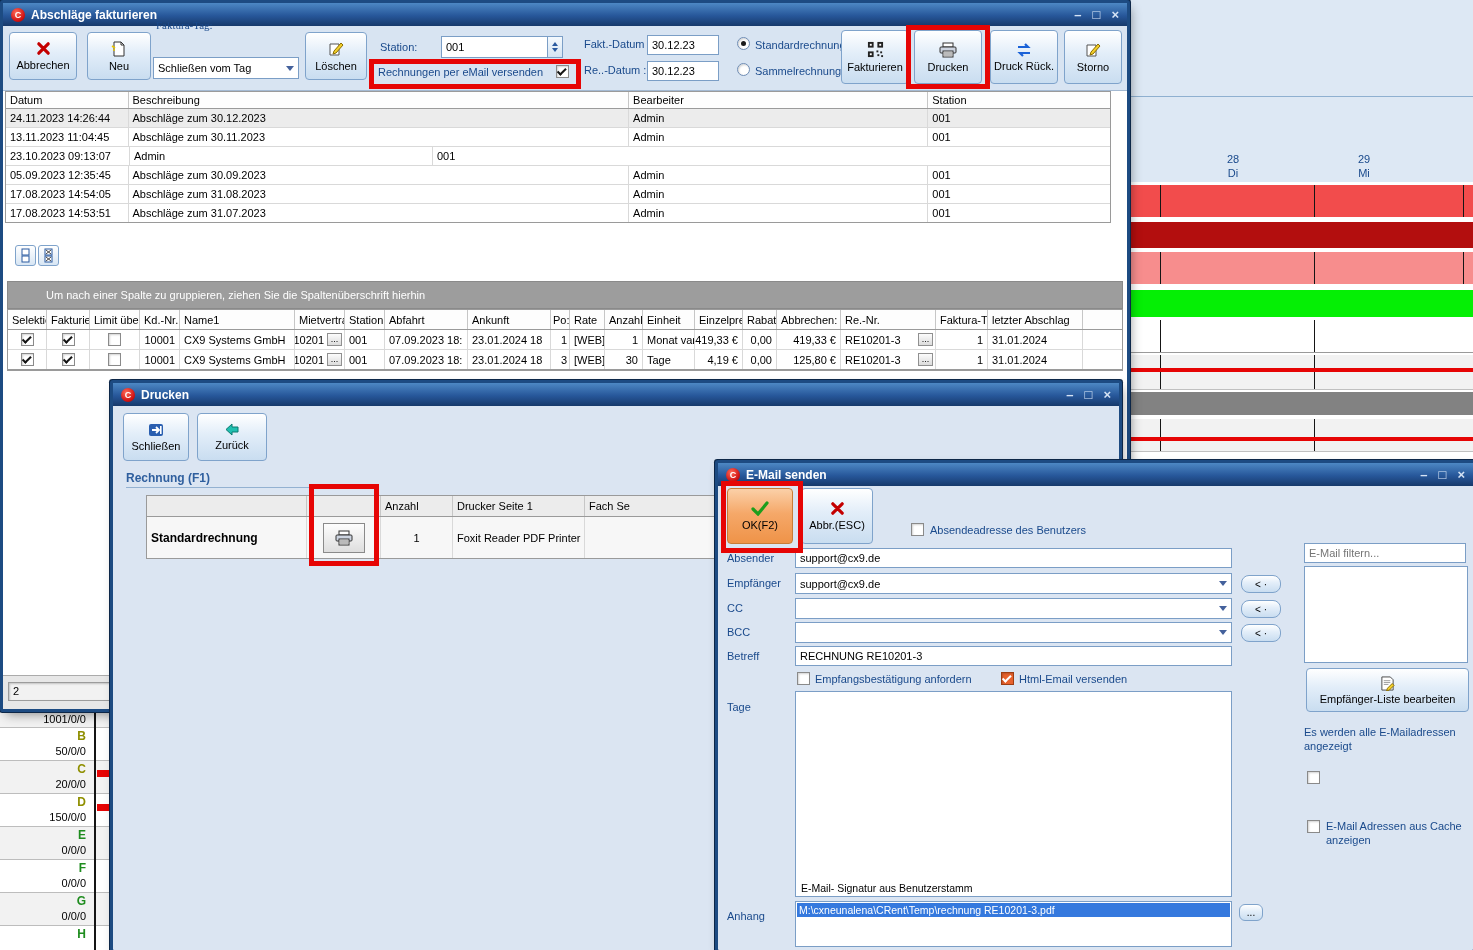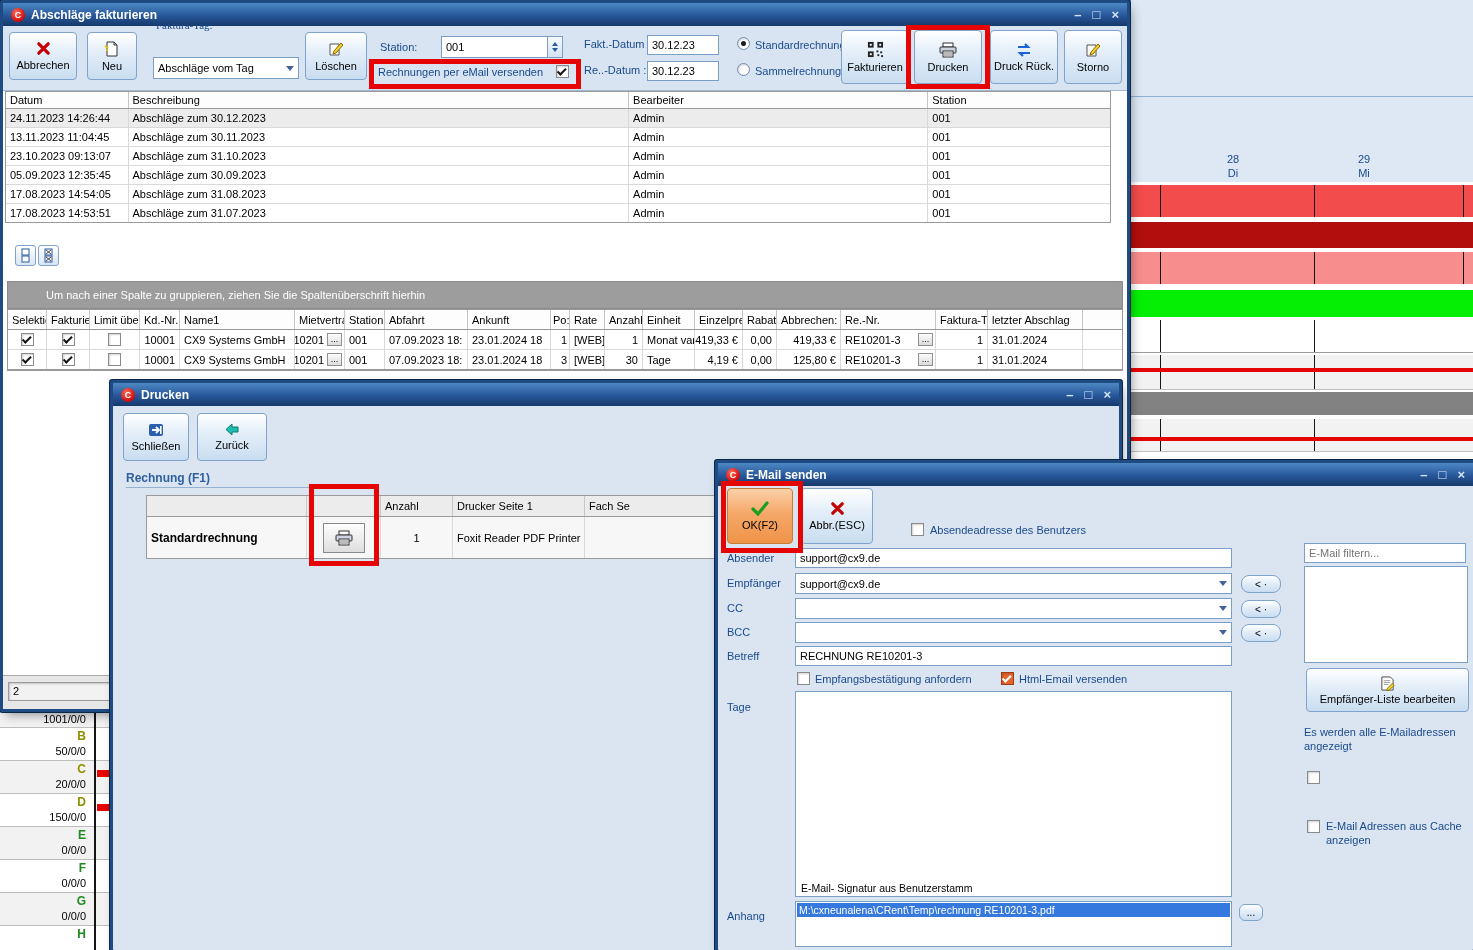--- a/index.html
+++ b/index.html
@@ -164,33 +164,33 @@
     <div class="a" style="left:0;top:23px;width:1124px;height:65px;background:var(--toolbar-bg);border-bottom:1px solid #a3b9d2;"></div>
 
     <div class="btn" style="left:6px;top:29px;width:68px;height:48px;">
       <span>
           <svg width="15" height="15" viewBox="0 0 16 16">
             <path d="M3 3 L13 13 M13 3 L3 13" stroke="#c40000" stroke-width="3.4" stroke-linecap="round" fill="none"></path>
           </svg>
         </span>
       <span>Abbrechen</span>
     </div>
-    <div class="btn" style="left:84px;top:29px;width:50px;height:48px;">
+    <div class="btn" style="left:84px;top:29px;width:64px;height:48px;">
       <span>
           <svg width="16" height="16" viewBox="0 0 16 16">
             <path d="M3 1 h7 l3 3 v11 h-10 z" fill="#fff" stroke="#333"></path>
             <path d="M10 1 v3 h3" fill="none" stroke="#333"></path>
             <path d="M1 5 l3 2 M2 9 l2 0" stroke="#e8c400" stroke-width="1.6"></path>
           </svg>
         </span>
       <span>Neu</span>
     </div>
     <span class="lbl" style="left:153px;top:16px;font-family:Liberation Serif, serif;">Faktura-Tag:</span>
     <div class="field" style="left:150px;top:54px;width:146px;height:22px;">
-      <span>Abschläge vom Tag</span>
+      <span>Schließen vom Tag</span>
       <span class="tri"></span>
     </div>
     <div class="btn" style="left:302px;top:29px;width:62px;height:48px;">
       <span>
           <svg width="16" height="16" viewBox="0 0 16 16">
             <path d="M2 3 h9 v11 h-9 z" fill="#fff" stroke="#555"></path>
             <path d="M13 2 l2 2 -7 8 -3 1 1 -3 z" fill="#f3cf2a" stroke="#8a6d00"></path>
           </svg>
         </span>
       <span>Löschen</span>
@@ -283,21 +283,20 @@
         <span class="cell" style="width:184px;height:18px;border-right:none;">001</span>
       </div>
       <div class="trow">
         <span class="cell" style="width:124px;height:18px;">13.11.2023 11:04:45</span>
         <span class="cell" style="width:507px;height:18px;">Abschläge zum 30.11.2023</span>
         <span class="cell" style="width:303px;height:18px;">Admin</span>
         <span class="cell" style="width:184px;height:18px;border-right:none;">001</span>
       </div>
       <div class="trow">
         <span class="cell" style="width:124px;height:18px;">23.10.2023 09:13:07</span>
-        <span class="cell" style="width:507px;height:18px;">Abschläge zum 31.10.2023</span>
         <span class="cell" style="width:303px;height:18px;">Admin</span>
         <span class="cell" style="width:184px;height:18px;border-right:none;">001</span>
       </div>
       <div class="trow">
         <span class="cell" style="width:124px;height:18px;">05.09.2023 12:35:45</span>
         <span class="cell" style="width:507px;height:18px;">Abschläge zum 30.09.2023</span>
         <span class="cell" style="width:303px;height:18px;">Admin</span>
         <span class="cell" style="width:184px;height:18px;border-right:none;">001</span>
       </div>
       <div class="trow">

